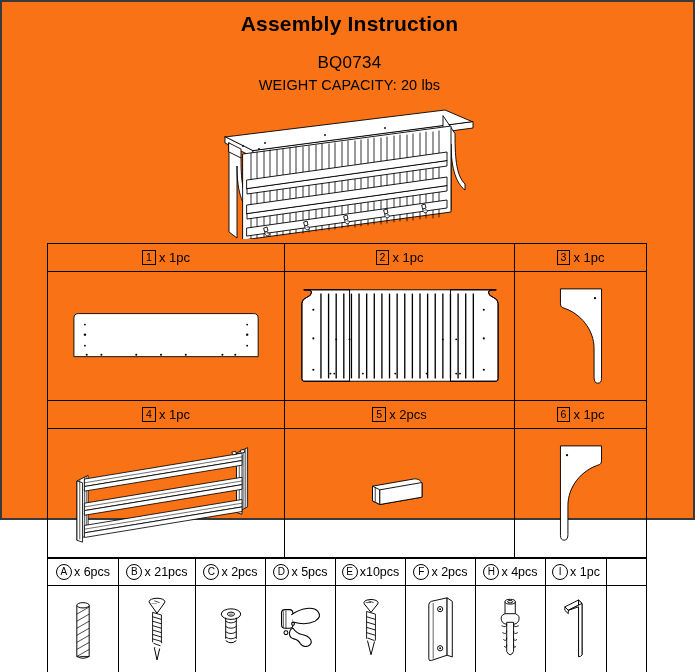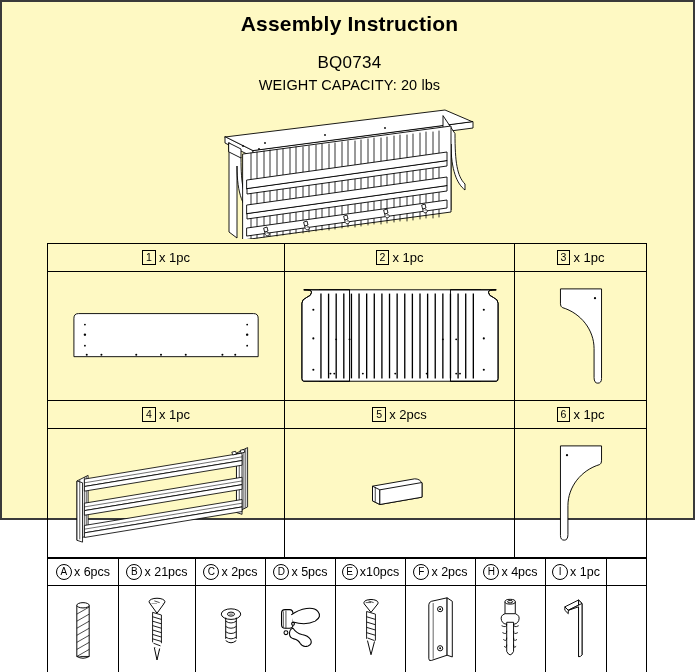--- a/index.html
+++ b/index.html
@@ -5,21 +5,21 @@
   html,body{margin:0;padding:0;background:#ffffff;}
   body{
     width:695px;height:672px;overflow:hidden;
     font-family:"Liberation Sans", sans-serif;
     color:#000;
   }
   #page{
     position:relative;width:695px;height:520px;
     box-sizing:border-box;
     border:2px solid #3a3a3a;
-    background:#fef9c3;
+    background:#f97316;
   }
   
   #header{position:absolute;left:0;top:0;width:695px;text-align:center;}
   #title{
     font-size:21px;font-weight:bold;letter-spacing:0.2px;
     margin-top:10px;
   }
   #model{font-size:17px;margin-top:17px;letter-spacing:0.3px;}
   #capacity{font-size:14.5px;margin-top:4px;letter-spacing:0.1px;}
 

